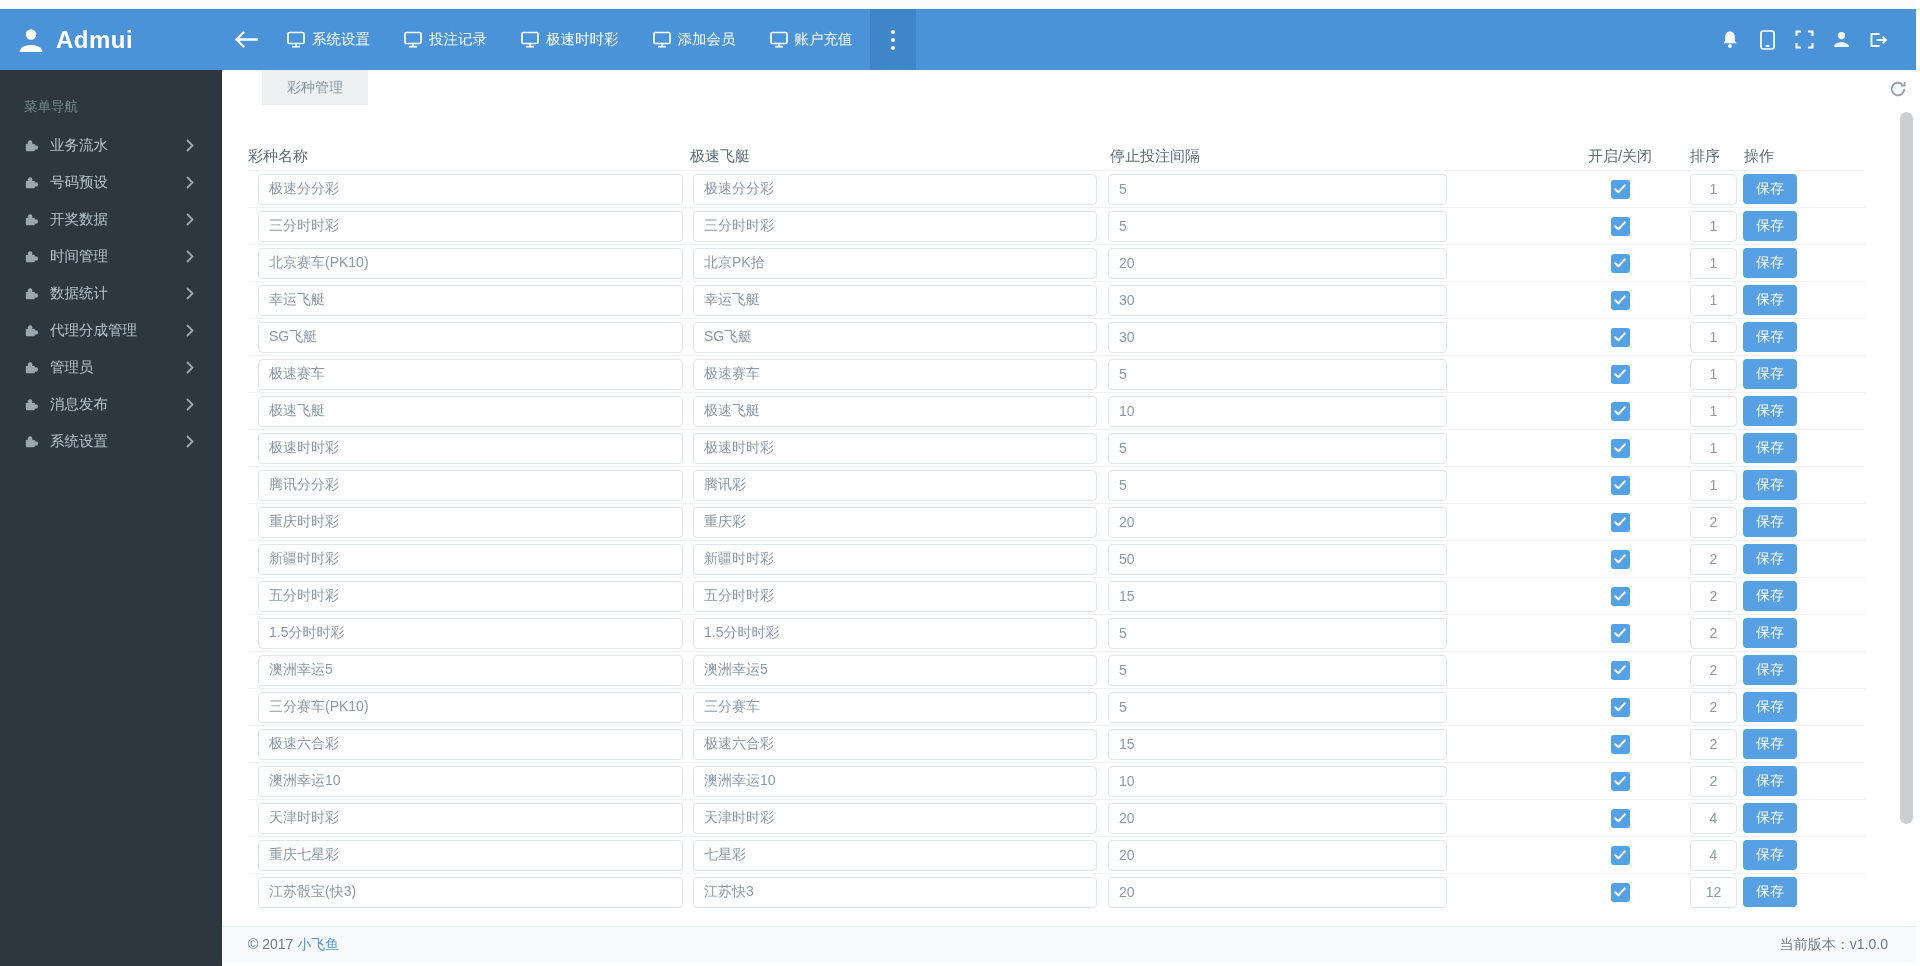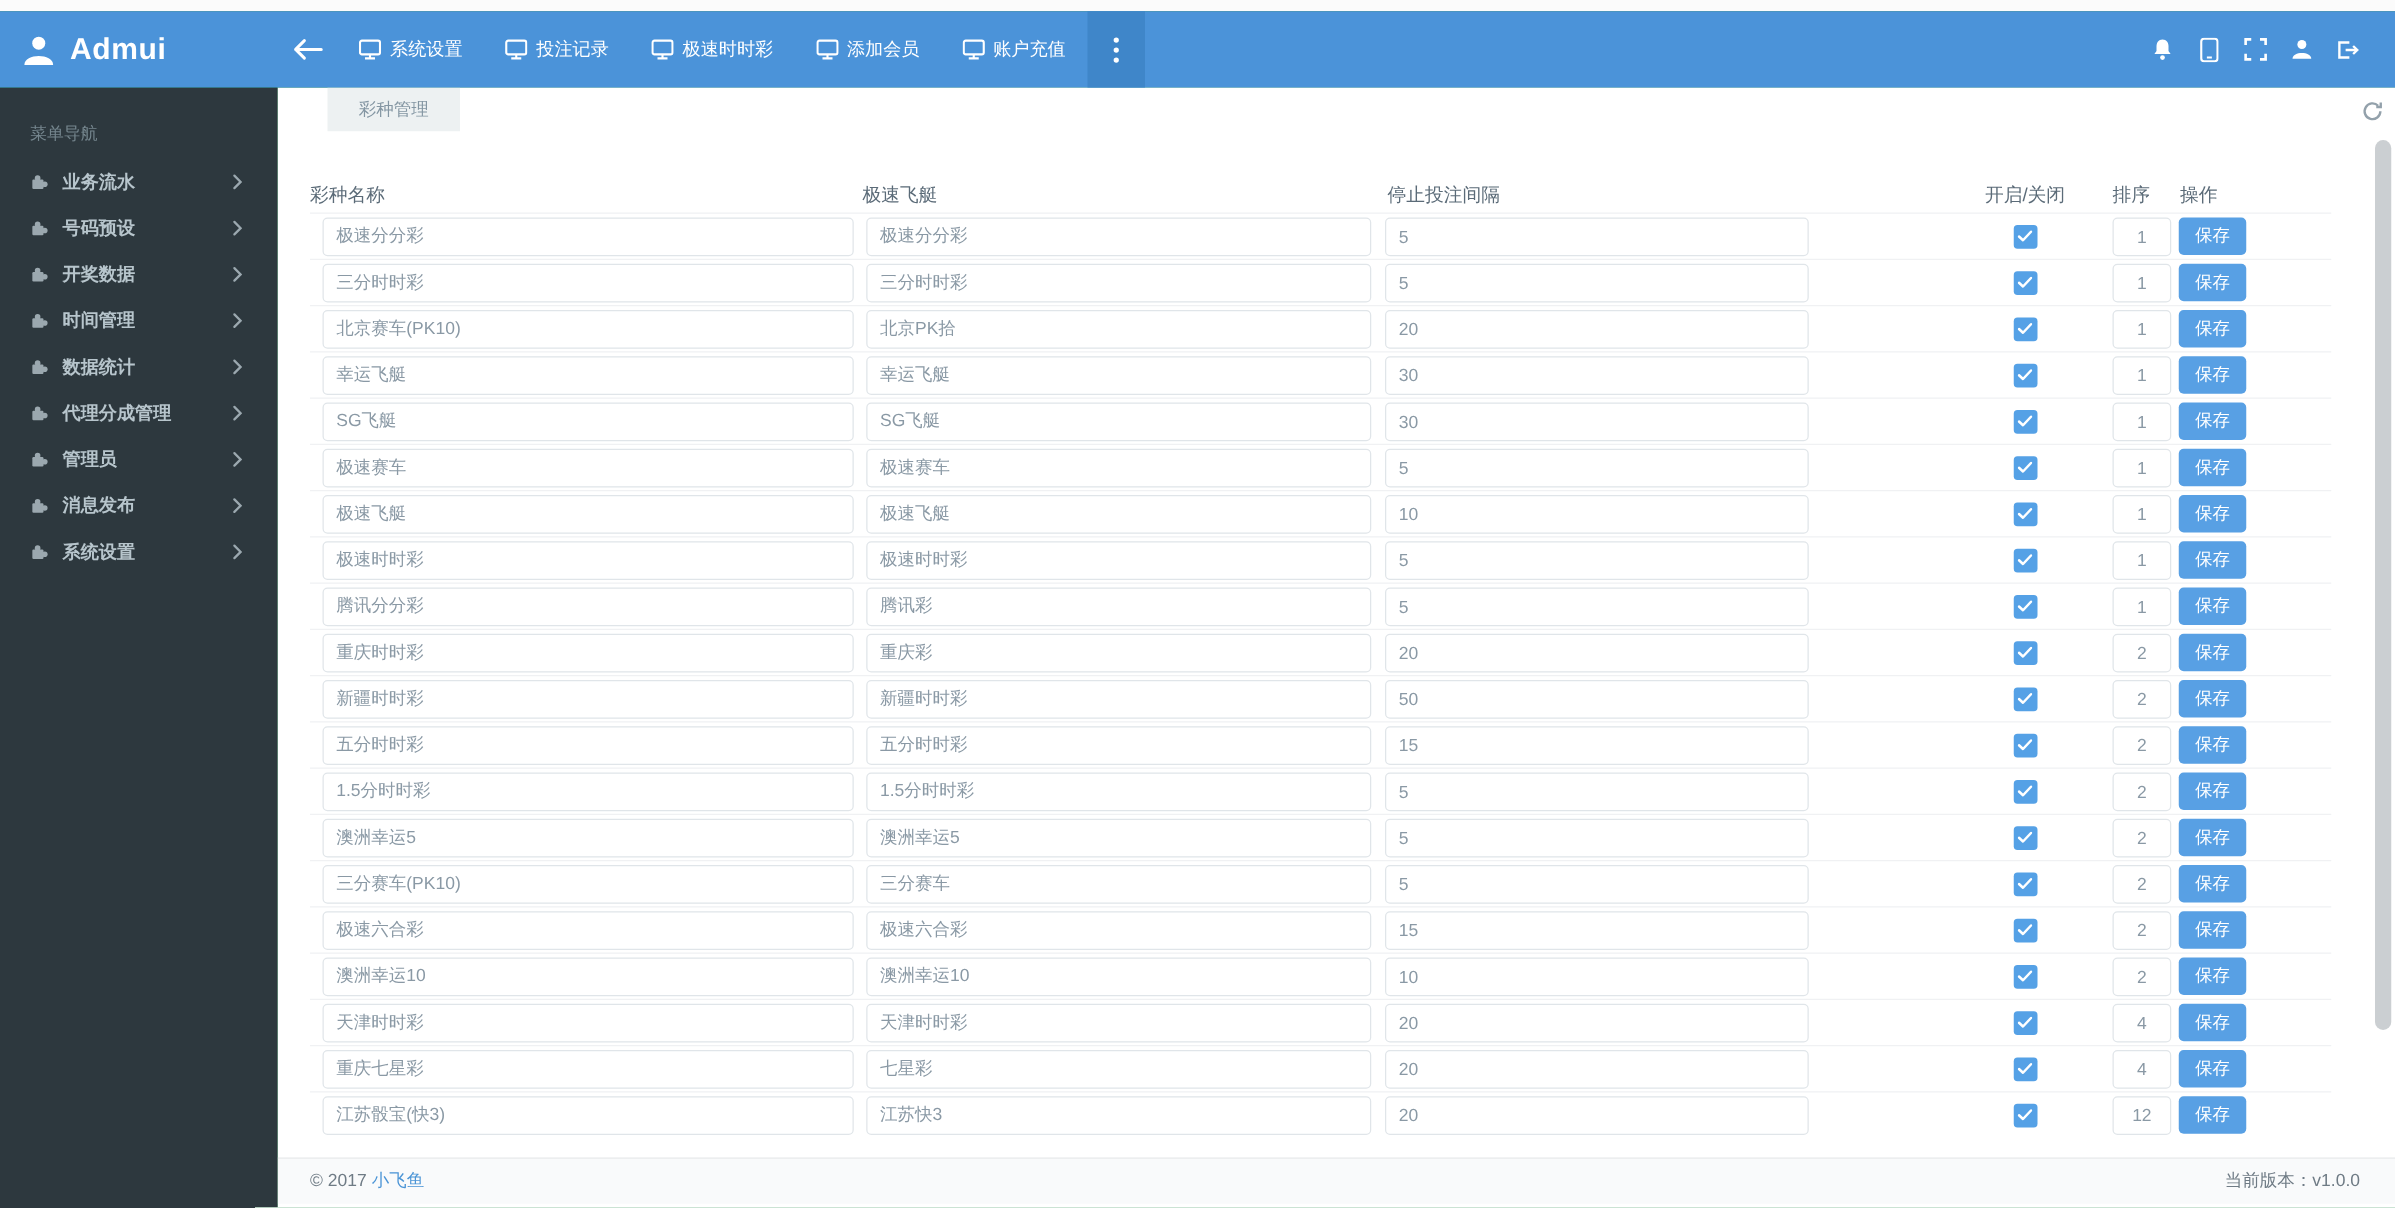--- a/index.html
+++ b/index.html
@@ -16,21 +16,21 @@
   .nav-toggle { width:48px; display:flex; align-items:center; justify-content:center; cursor:pointer; }
   .nav-items { display:flex; align-items:stretch; }
   .nav-item { display:flex; align-items:center; gap:7px; padding:0 17px; color:#fff; font-size:14.5px; cursor:pointer; white-space:nowrap; }
   .nav-more { width:46px; background:#3f86c9; display:flex; align-items:center; justify-content:center; cursor:pointer; }
   .nav-right { margin-left:auto; margin-right:28px; display:flex; align-items:center; gap:17px; }
   .nav-ico { width:20px; height:20px; display:flex; align-items:center; justify-content:center; cursor:pointer; }
 
   
   .sidebar { position:absolute; top:70px; left:0; bottom:0; width:222px; background:#2d383e; z-index:4; }
   .sidebar-header { padding:28px 0 0 24px; color:#75868e; font-size:13.5px; }
-  .side-list { list-style:none; margin-top:11px;font-weight:bold; }
+  .side-list { list-style:none; margin-top:11px; }
   .side-item { height:37px; display:flex; align-items:center; padding:0 28px 0 24px; color:#b7c5cc; font-size:14.5px; cursor:pointer; }
   .side-item .puzzle { margin-right:11px; opacity:.8; display:flex; }
   .side-item .chev { margin-left:auto; display:flex; opacity:.8; }
 
   
   .main { position:absolute; top:70px; left:222px; right:0; bottom:0; background:#fff; overflow:hidden; }
   .tabbar { position:relative; height:35px; background:#fff;margin-left:40px; }
   .tab { position:absolute; left:0; top:0; width:106px; height:35px; background:#edf1f2; color:#8496a3; font-size:14px; display:flex; align-items:center; justify-content:center; cursor:pointer; }
   .refresh { position:absolute; right:8px; top:9px; width:20px; height:20px; cursor:pointer; display:flex; }
 

